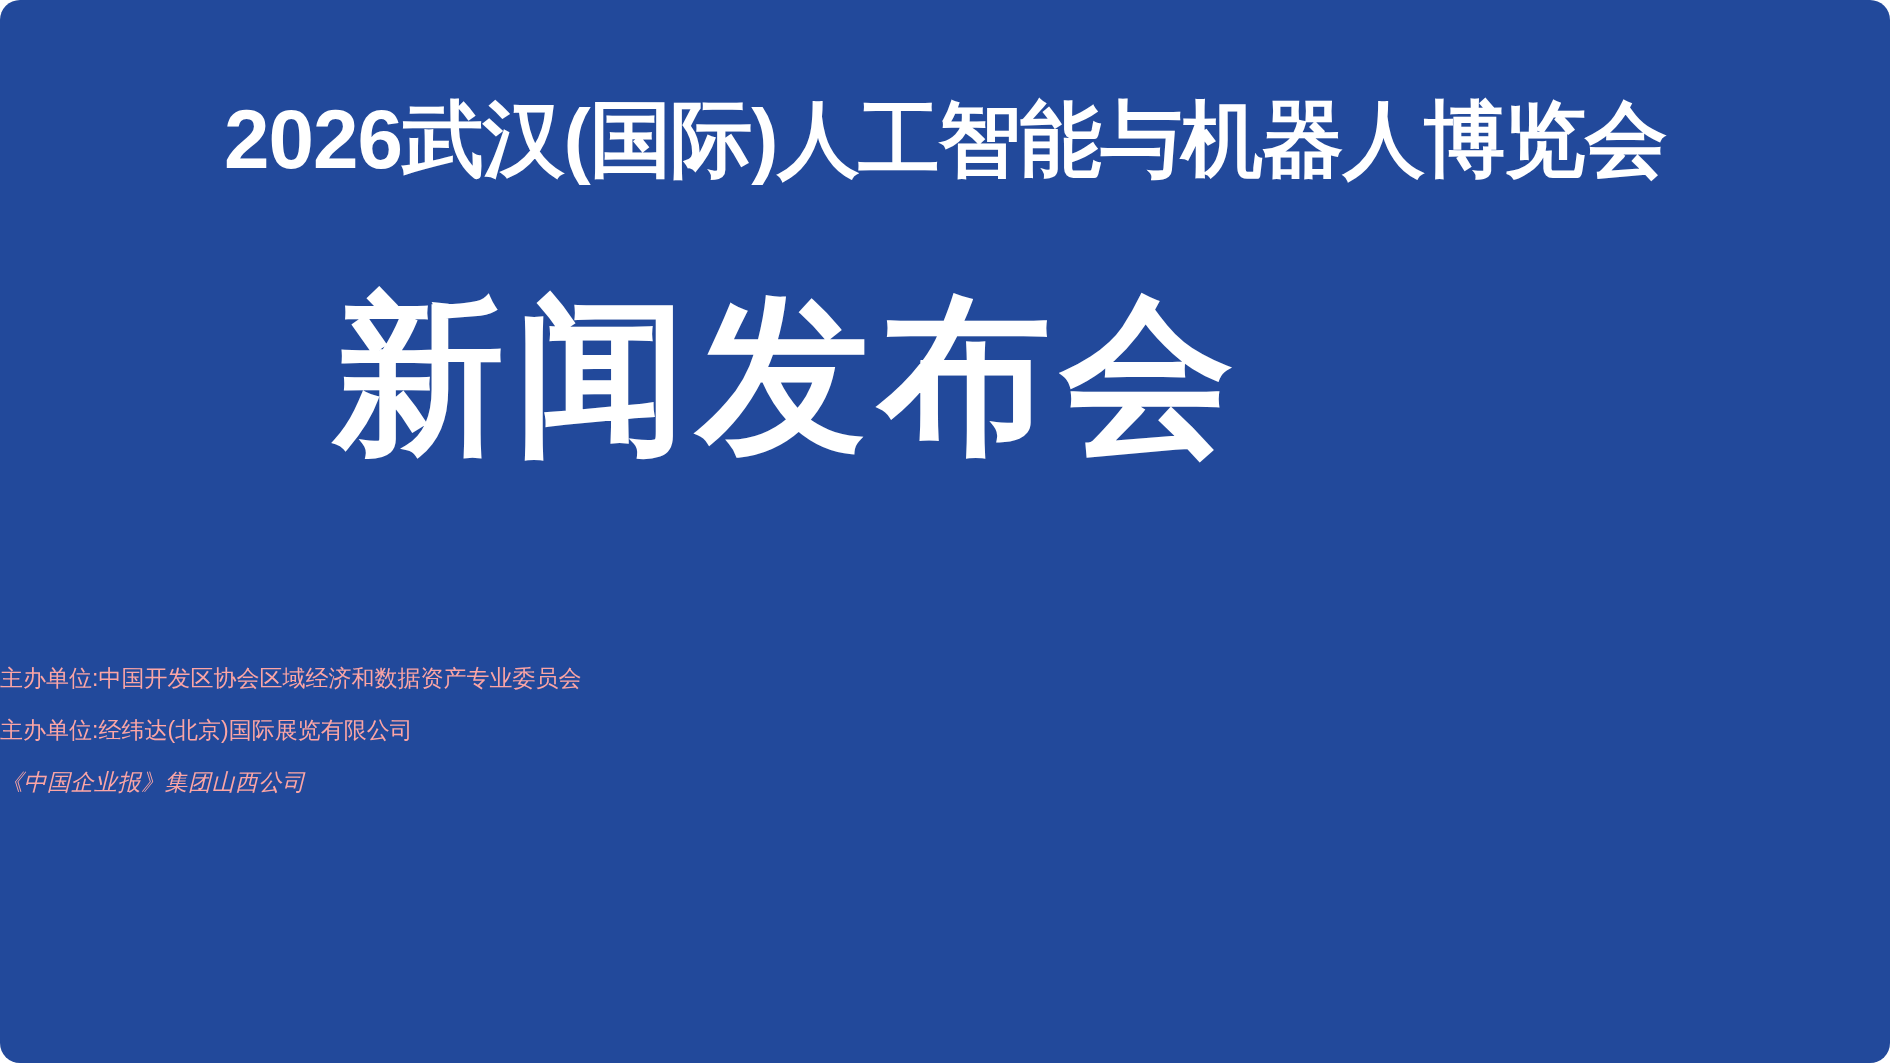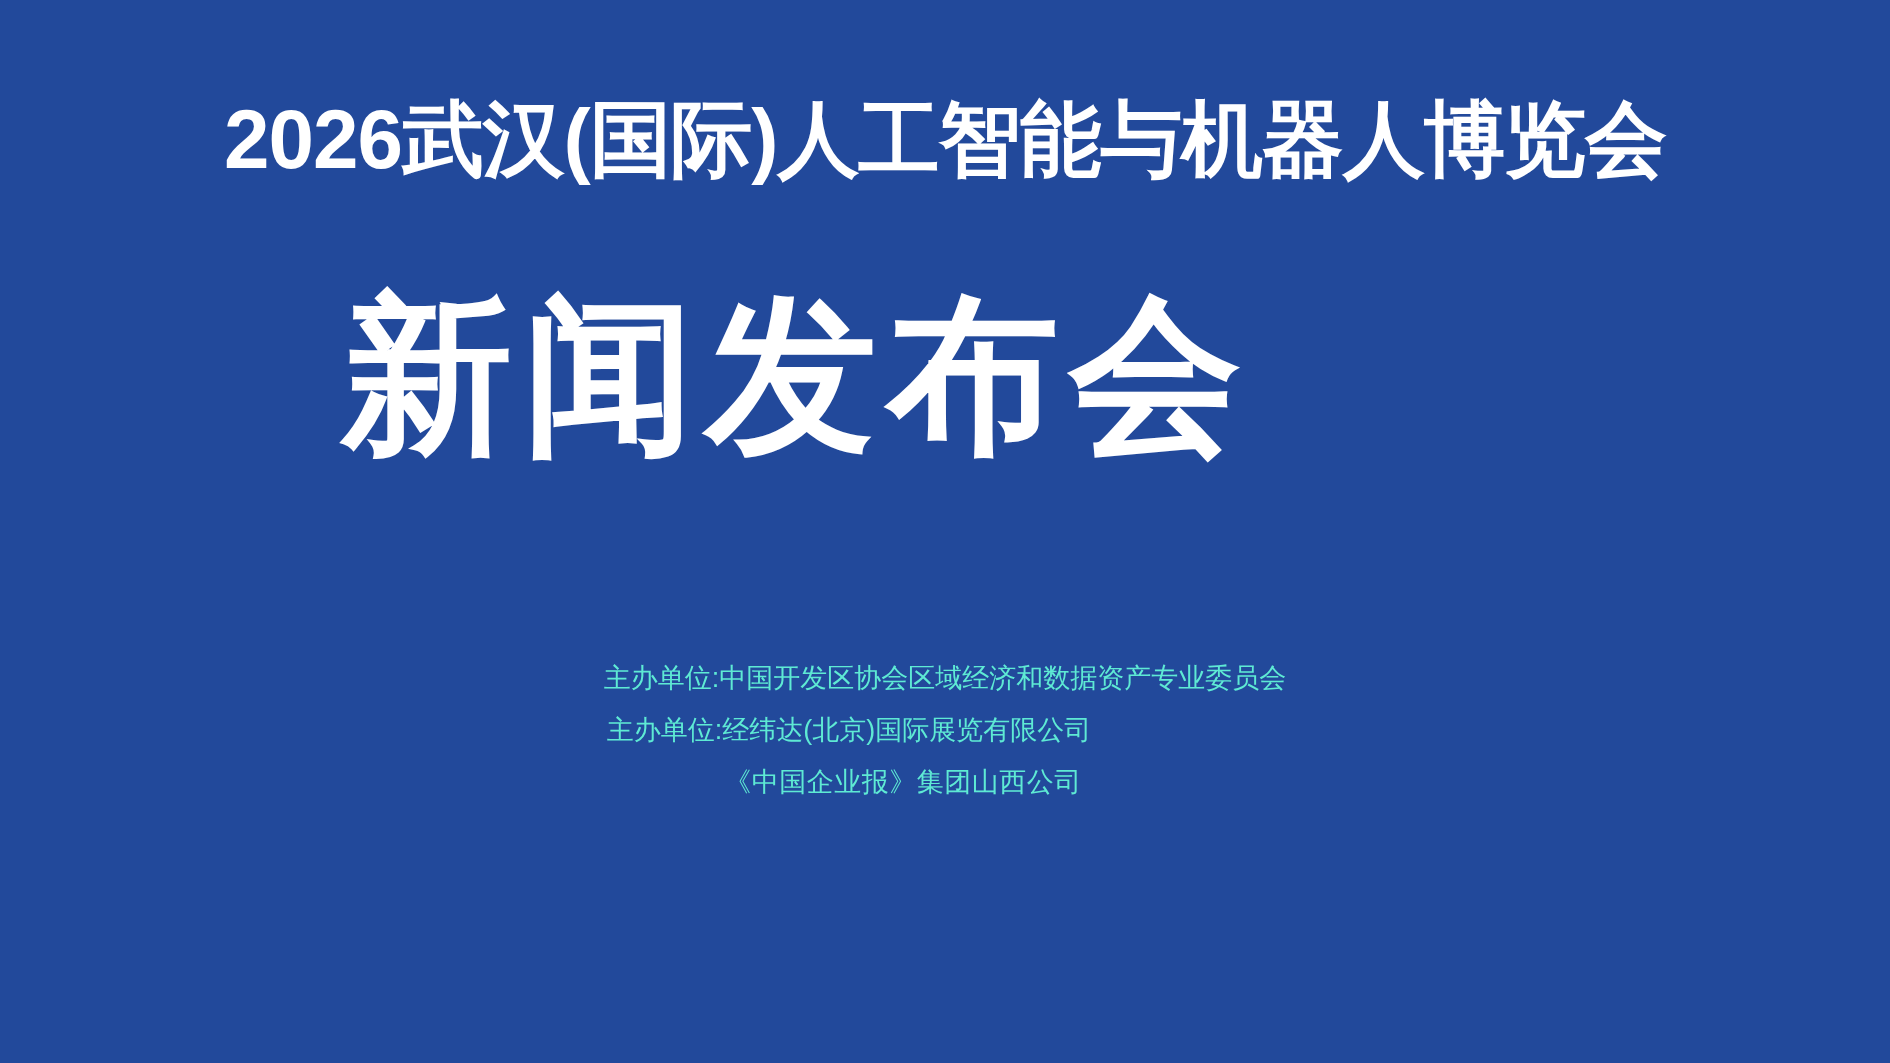--- a/index.html
+++ b/index.html
@@ -48,49 +48,48 @@
     width: 1566px;
     text-align: center;
     color: #ffffff;
     font-family: "Liberation Sans", "DejaVu Sans", sans-serif;
     font-weight: 700;
     font-size: 172px;
     line-height: 1.2;
     letter-spacing: 10px;
     text-indent: 10px;
     white-space: nowrap;
-    margin-left: 8px;
   }
 
   
   .credits {
     position: absolute;
     left: 0;
     top: 652px;
     width: 1890px;
-    text-align: center;
-    color: #5eead4;
+    text-align: left;
+    color: #fca5a5;
     font-family: "Liberation Sans", "DejaVu Sans", sans-serif;
     font-weight: 400;
-    font-size: 27px;
+    font-size: 23px;
     line-height: 52px;
   }
   .credit-line {
     display: block;
     white-space: nowrap;
   }
   
   .credit-line.l1 { padding-right: 0px; }
   .credit-line.l2 { padding-right: 192px; }
-  .credit-line.l3 { padding-right: 84px; letter-spacing: 0.5px; }
+  .credit-line.l3 { padding-right: 84px; letter-spacing: 0.5px; font-style: italic; }
 </style>
 </head>
 <body>
 
-<div id="poster" style="background: rgb(34, 73, 155); color: rgb(255, 255, 255);">
+<div id="poster" style="background: rgb(34, 73, 155); color: rgb(255, 255, 255); border-radius: 20px;">
 
   <div class="event-title">2026武汉(国际)人工智能与机器人博览会</div>
 
   <div class="main-heading">新闻发布会</div>
 
   <div class="credits">
     <span class="credit-line l1">主办单位:中国开发区协会区域经济和数据资产专业委员会</span>
     <span class="credit-line l2">主办单位:经纬达(北京)国际展览有限公司</span>
     <span class="credit-line l3">《中国企业报》集团山西公司</span>
   </div>

